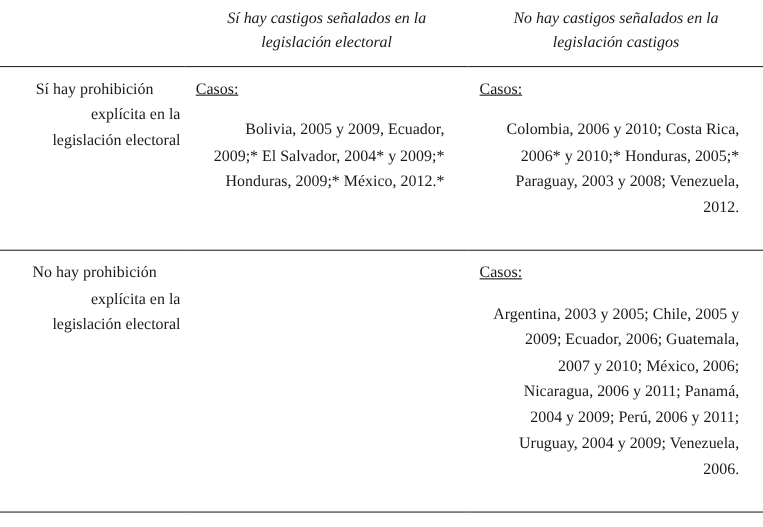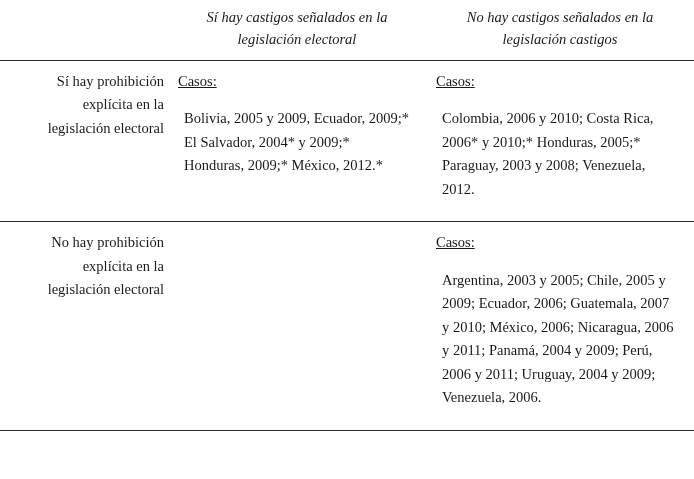--- a/index.html
+++ b/index.html
@@ -62,28 +62,29 @@
   }
   td.rowhead {
     text-align: right;
     padding-right: 4px;
     padding-left: 8px;
   }
   td.rowhead .rh-line {
     display: block;
   }
   td.rowhead .rh-line.first {
-    text-align: right;
+    text-align: center;
   }
   .cases-label {
     margin: 0 0 14px 0;
     text-decoration: underline;
   }
   .cases-body {
-    margin: 6px;
+    margin: 12px;
+    text-align: right;
   }
   .empty-cell {
     min-height: 10px;
   }
 </style>
 </head>
 <body>
 
 <div class="table-wrap">
   <table class="matrix">

